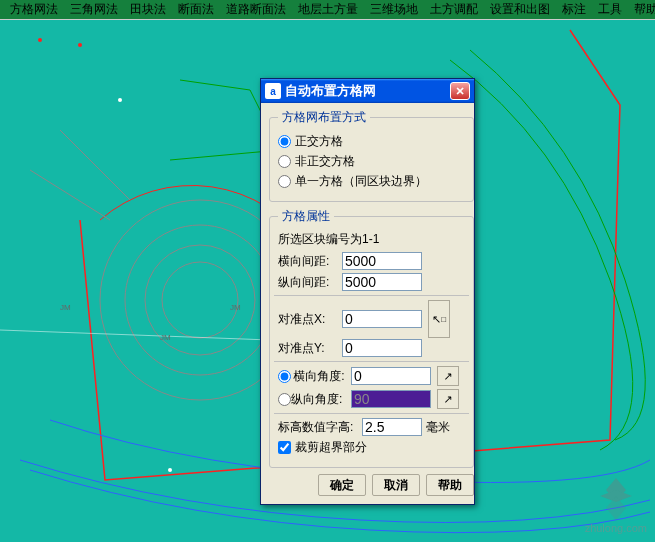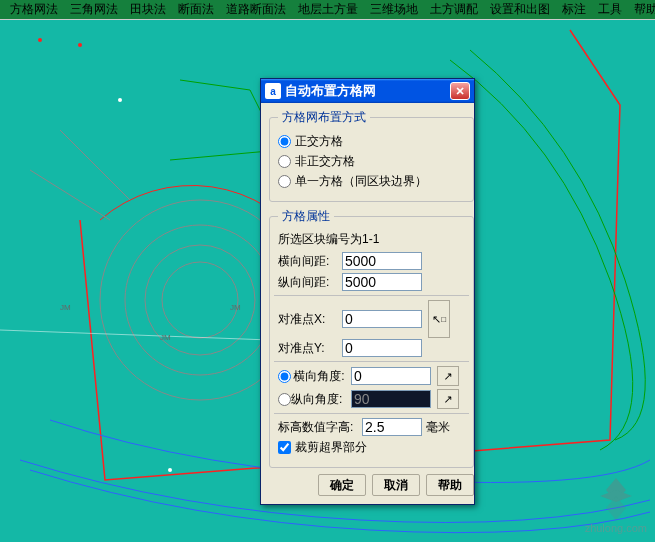--- a/index.html
+++ b/index.html
@@ -21,21 +21,21 @@
 .field-row label { width: 60px; text-align: left; margin-right: 4px; }
 .field-row input[type=text] { width: 80px; height: 18px; border: 1px solid #7f9db9; padding: 0 2px; font-size: 14px; }
 .pick-btn { width: 22px; height: 20px; border: 1px solid #aca899; background: #ece9d8; margin-left: 6px; cursor: pointer; display: inline-flex; align-items: center; justify-content: center; font-size: 11px; }
 .divider { height: 1px; background: #c0c0c0; margin: 4px -4px; }
 .subnote { font-size: 12px; margin: 2px 0 4px 0; }
 .btn-row { display: flex; justify-content: flex-end; gap: 6px; margin-top: 4px; }
 button.dlg-btn { min-width: 48px; height: 22px; border: 1px solid #aca899; background: #ece9d8; font-size: 12px; cursor: pointer; border-radius: 2px; font-weight: bold; }
 .watermark { position: absolute; right: 8px; bottom: 8px; opacity: 0.55; z-index: 5; display: flex; flex-direction: column; align-items: center; }
 .watermark svg { display: block; }
 .watermark-text { color: #888; font-size: 11px; margin-top: 2px; }
-input[disabled] { background: #0f172a; color: #888; }
+input[disabled] { background: #4c1d95; color: #888; }
 </style>
 </head>
 <body>
 
 <div class="menubar" id="menubar">
     <span>方格网法</span>
     <span>三角网法</span>
     <span>田块法</span>
     <span>断面法</span>
     <span>道路断面法</span>

